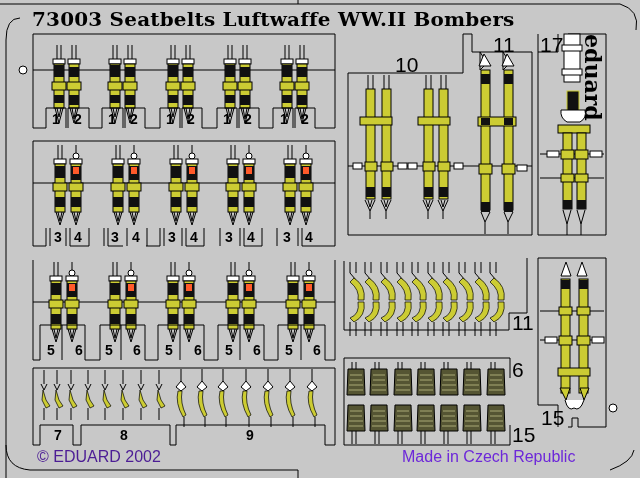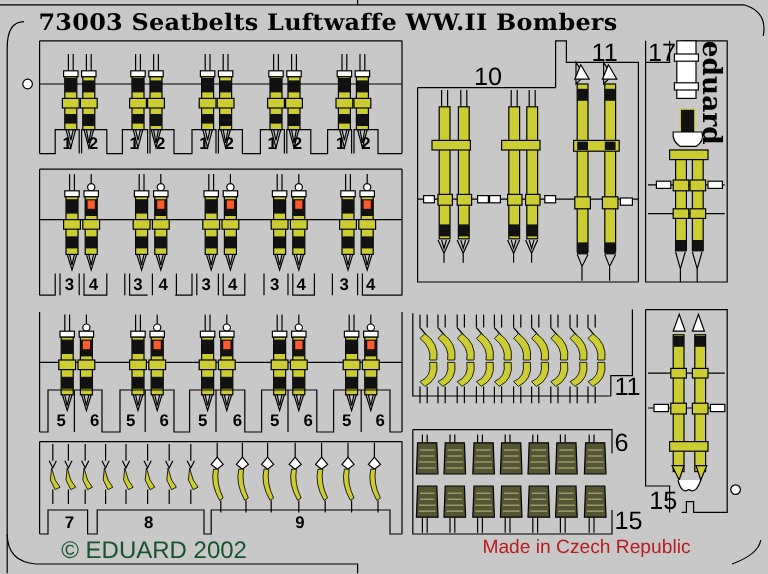--- a/index.html
+++ b/index.html
@@ -1,21 +1,21 @@
 <!DOCTYPE html>
 <html><head>
 <meta charset="utf-8">
 <style>
   html,body{margin:0;padding:0;background:#c8c8c8;}
   body{width:640px;height:478px;overflow:hidden;position:relative;font-family:"Liberation Sans",sans-serif;}
   #fret{position:absolute;left:0;top:0;width:640px;height:478px;}
   .title{position:absolute;left:32px;top:8px;font-family:"DejaVu Serif","Liberation Serif",serif;font-weight:bold;font-size:19px;letter-spacing:0.2px;color:#000;white-space:nowrap;transform:scaleX(1.05);transform-origin:left top;}
   .brand{position:absolute;left:606px;top:34px;font-family:"DejaVu Serif","Liberation Serif",serif;font-weight:bold;font-size:22px;color:#000;transform:rotate(90deg);transform-origin:left top;white-space:nowrap;}
-  .copyright{position:absolute;left:51px;top:448px;font-family:"Liberation Sans",sans-serif;font-size:20px;color:#14532d;white-space:nowrap;}
-  .made{position:absolute;left:402px;top:448px;font-family:"Liberation Sans",sans-serif;font-size:16px;color:#b91c1c;white-space:nowrap;}
+  .copyright{position:absolute;left:37px;top:448px;font-family:"Liberation Sans",sans-serif;font-size:16px;color:#4c1d95;white-space:nowrap;}
+  .made{position:absolute;left:402px;top:448px;font-family:"Liberation Sans",sans-serif;font-size:16px;color:#6d28d9;white-space:nowrap;}
   .lbl{position:absolute;font-family:"Liberation Sans",sans-serif;font-size:14px;font-weight:bold;color:#000;line-height:14px;}
   .lbl-thin{position:absolute;font-family:"Liberation Sans",sans-serif;font-size:21px;color:#000;line-height:15px;}
 </style>
 </head>
 <body>
 
 <svg id="fret" viewBox="0 0 640 478" xmlns="http://www.w3.org/2000/svg">
   <defs>
 
     <g id="beltA">

